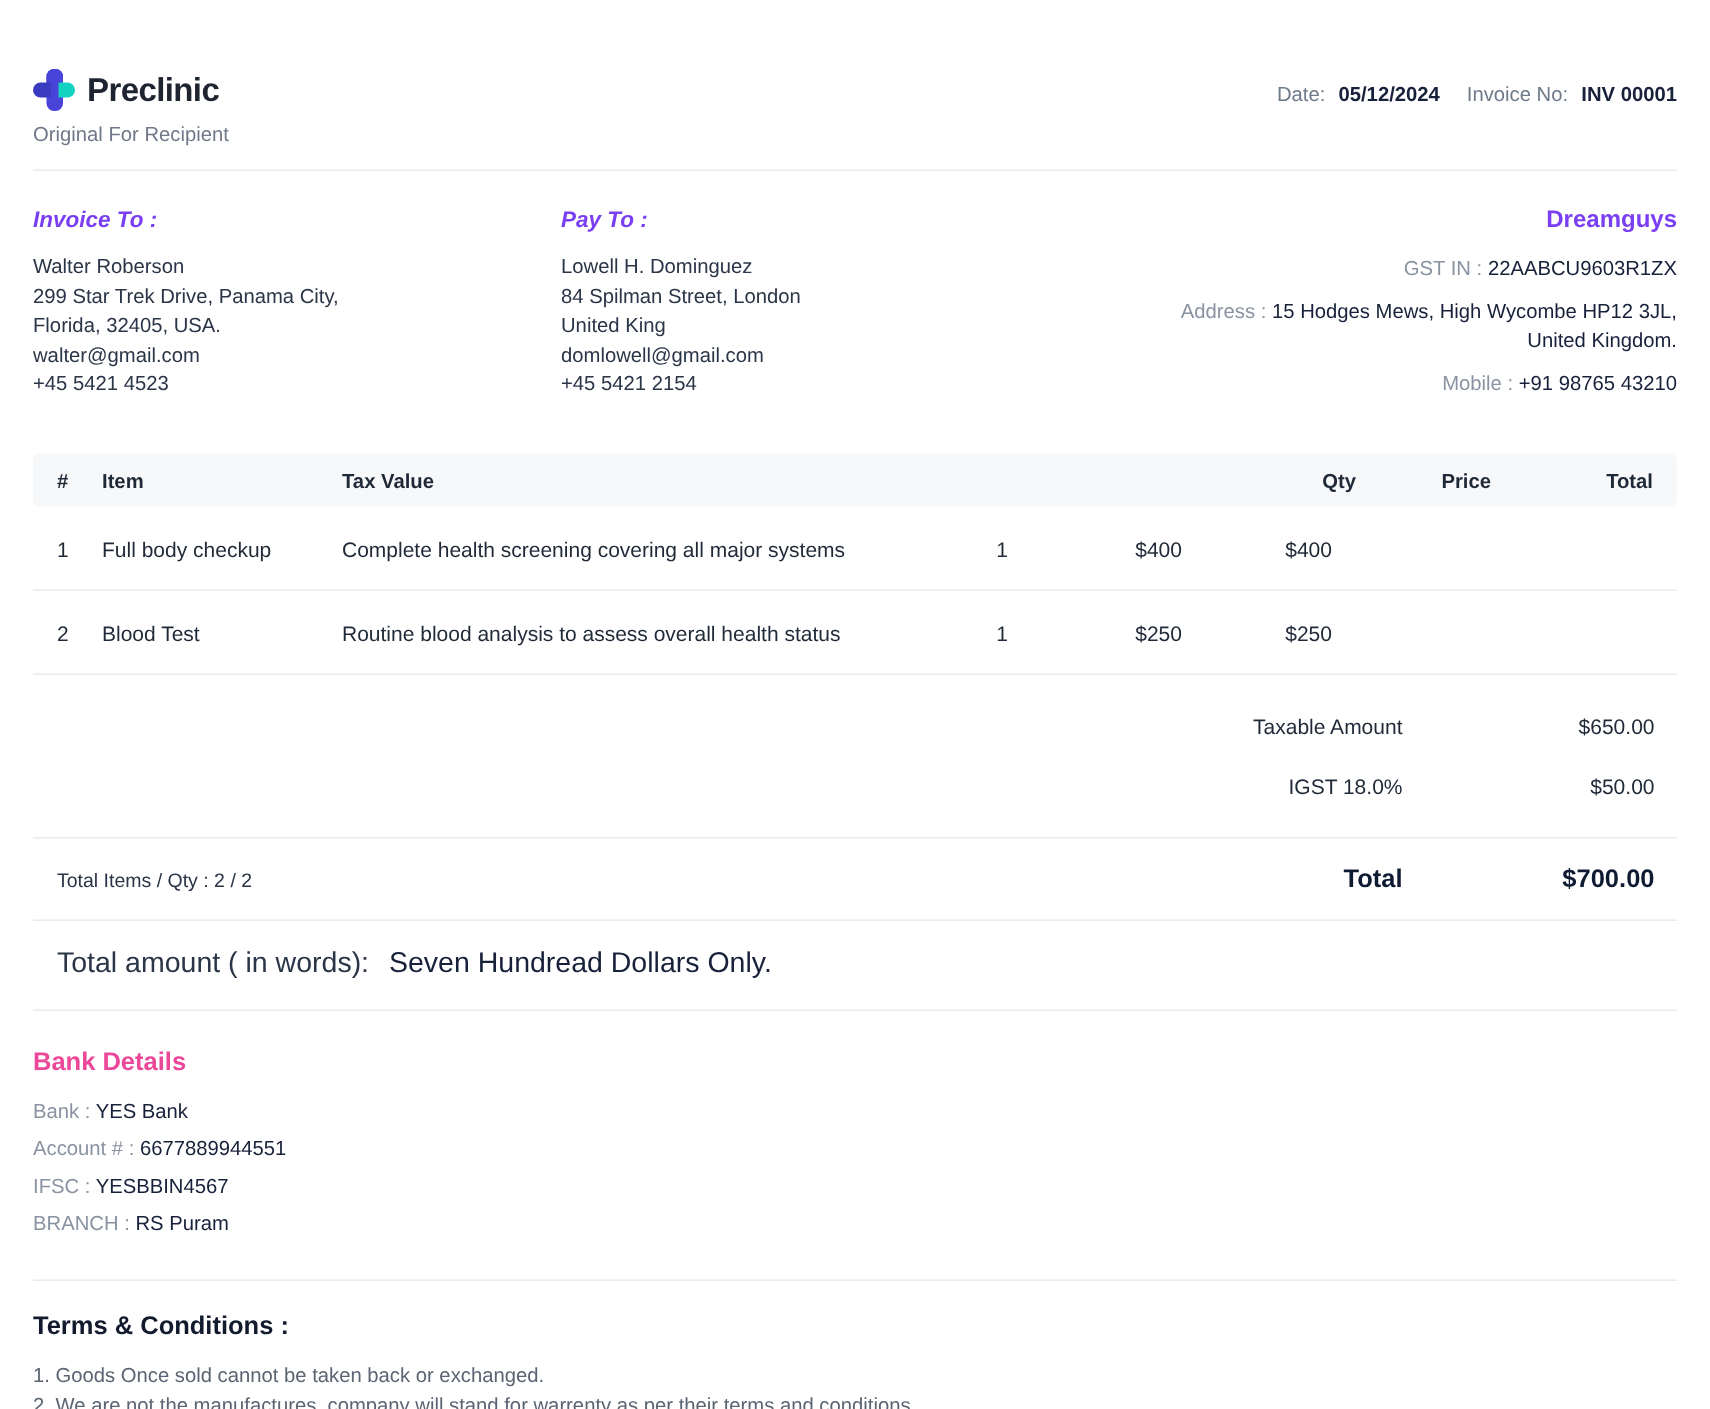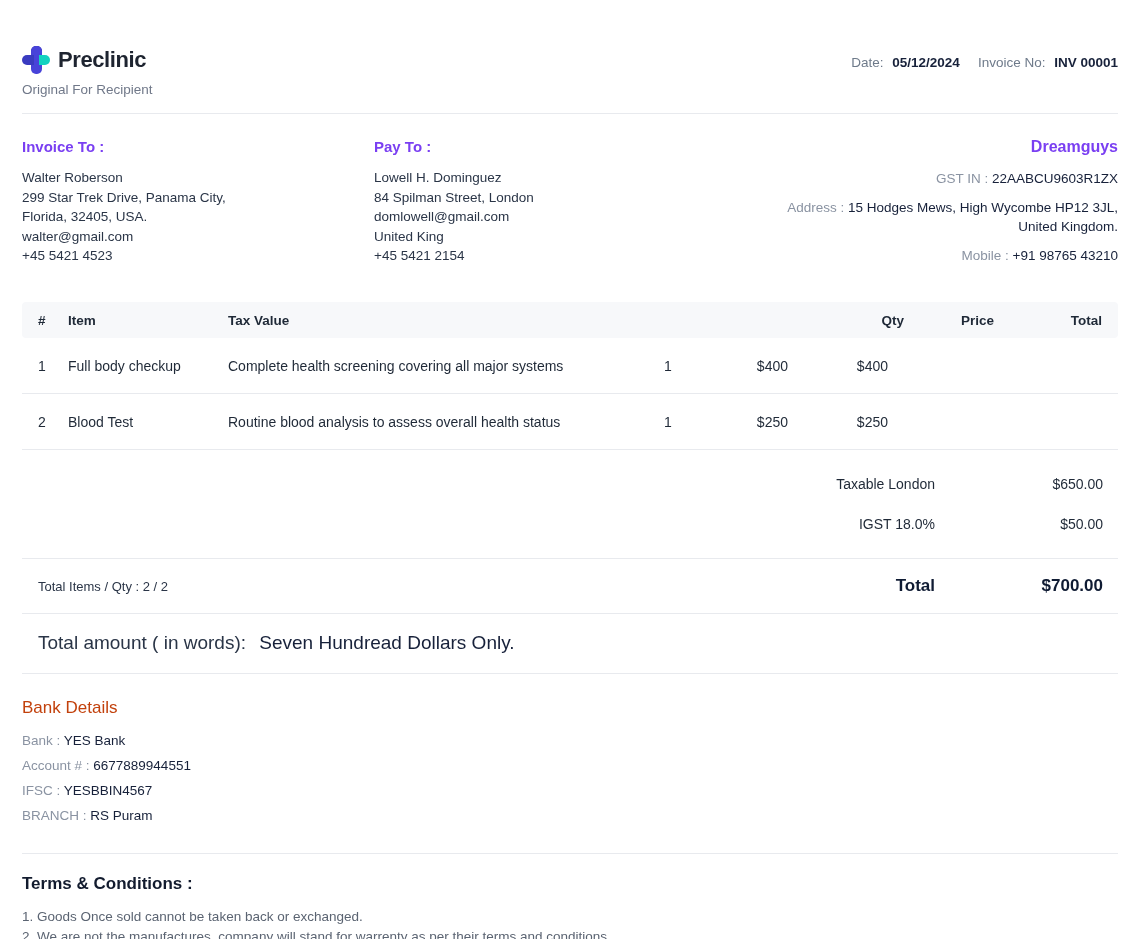--- a/index.html
+++ b/index.html
@@ -25,21 +25,21 @@
   .doc-title { font-size:21px; font-weight:800; color:#0F1B33; letter-spacing:0.2px; }
   .meta-row { margin-top:9px; display:flex; justify-content:flex-end; gap:18px; font-size:13.5px; }
   .meta-label { color:#6E7A8A; }
   .meta-value { color:#17213A; font-weight:600; margin-left:5px; }
 
   
   .parties { display:flex; padding:24px 0 28px; }
   .party-a { width:352px; }
   .party-b { width:330px; }
   .party-c { flex:1; text-align:right; }
-  .party-heading { color:#7A3FF2; font-size:15px; font-weight:700; margin-bottom:13px; }
+  .party-heading { color:#7A3FF2; font-size:15px; font-weight:700; margin-bottom:13px;font-style:italic; }
   .party-line { font-size:13.5px; color:#2A3547; line-height:19.5px; }
   .seller-name { color:#7A3FF2; font-size:16px; font-weight:700; margin-bottom:13px; }
   .kv-line { font-size:13.5px; margin-bottom:9px; line-height:19.5px; }
   .kv-label { color:#8A93A2; }
   .kv-value { color:#17213A; }
 
   
   .thead { display:grid; grid-template-columns:30px 160px 1fr 80px 90px 108px;
            background:#F7F8FA; border-radius:4px; height:36px; align-items:center;
            padding:0 16px; font-size:13.5px; font-weight:700; color:#1F2937; }
@@ -62,21 +62,21 @@
   .total-items { font-size:13px; color:#2A3547; }
   .total-right { flex:1; display:flex; justify-content:flex-end; align-items:baseline; }
   .total-label { font-size:17px; font-weight:800; color:#0F1B33; }
   .total-value { width:168px; text-align:right; font-size:17px; font-weight:800; color:#0F1B33; }
 
   .words-row { padding:18px 0 19px 16px; border-bottom:1px solid #E8EAEE; font-size:19px; color:#2A3547; }
   .words-value { margin-left:8px; color:#17213A; }
 
   
   .bottom { display:flex; justify-content:space-between; padding:24px 0 20px; }
-  .bank-heading { font-size:17px; font-weight:400; color:#c2410c; margin-bottom:15px; }
+  .bank-heading { font-size:17px; font-weight:700; color:#ec4899; margin-bottom:15px; }
   .bank-line { font-size:13.5px; margin-bottom:10px; }
   .sign-block { width:190px; margin-right:10px; text-align:center; padding-top:10px; }
   .sign-for { font-size:13.5px; color:#2A3547; }
   .sign-svg { margin-top:8px; }
   .section-divider { border-bottom:1px solid #E8EAEE; }
 
   
   .terms { padding:20px 0 14px; }
   .terms-heading { font-size:17px; font-weight:800; color:#121B2E; margin-bottom:13px; }
   .terms-item { font-size:13.5px; color:#5B6472; line-height:20px; }
@@ -119,22 +119,22 @@
       <div class="party-line">Walter Roberson</div>
       <div class="party-line">299 Star Trek Drive, Panama City,</div>
       <div class="party-line">Florida, 32405, USA.</div>
       <div class="party-line">walter@gmail.com</div>
       <div class="party-line">+45 5421 4523</div>
     </div>
     <div class="party-b">
       <div class="party-heading">Pay To :</div>
       <div class="party-line">Lowell H. Dominguez</div>
       <div class="party-line">84 Spilman Street, London</div>
+      <div class="party-line">United King</div>
       <div class="party-line">domlowell@gmail.com</div>
-      <div class="party-line">United King</div>
       <div class="party-line">+45 5421 2154</div>
     </div>
     <div class="party-c">
       <div class="seller-name">Dreamguys</div>
       <div class="kv-line">
         <span class="kv-label">GST IN : </span><span class="kv-value">22AABCU9603R1ZX</span>
       </div>
       <div class="kv-line">
         <span class="kv-label">Address : </span><span class="kv-value">15 Hodges Mews, High Wycombe HP12 3JL,</span><br>
         <span class="kv-value">United Kingdom.</span>
@@ -169,21 +169,21 @@
       <div>Blood Test</div>
       <div>Routine blood analysis to assess overall health status</div>
       <div class="t-center">1</div>
       <div class="t-right">$250</div>
       <div class="t-right">$250</div>
     </div>
   </div>
 
   <div>
     <div class="srow first">
-      <span>Taxable London</span>
+      <span>Taxable Amount</span>
       <span class="svalue">$650.00</span>
     </div>
     <div class="srow">
       <span>IGST 18.0%</span>
       <span class="svalue">$50.00</span>
     </div>
     <div class="sum-divider"></div>
 
     <div class="total-row">
       <span class="total-items">Total Items / Qty : 2 / 2</span>

